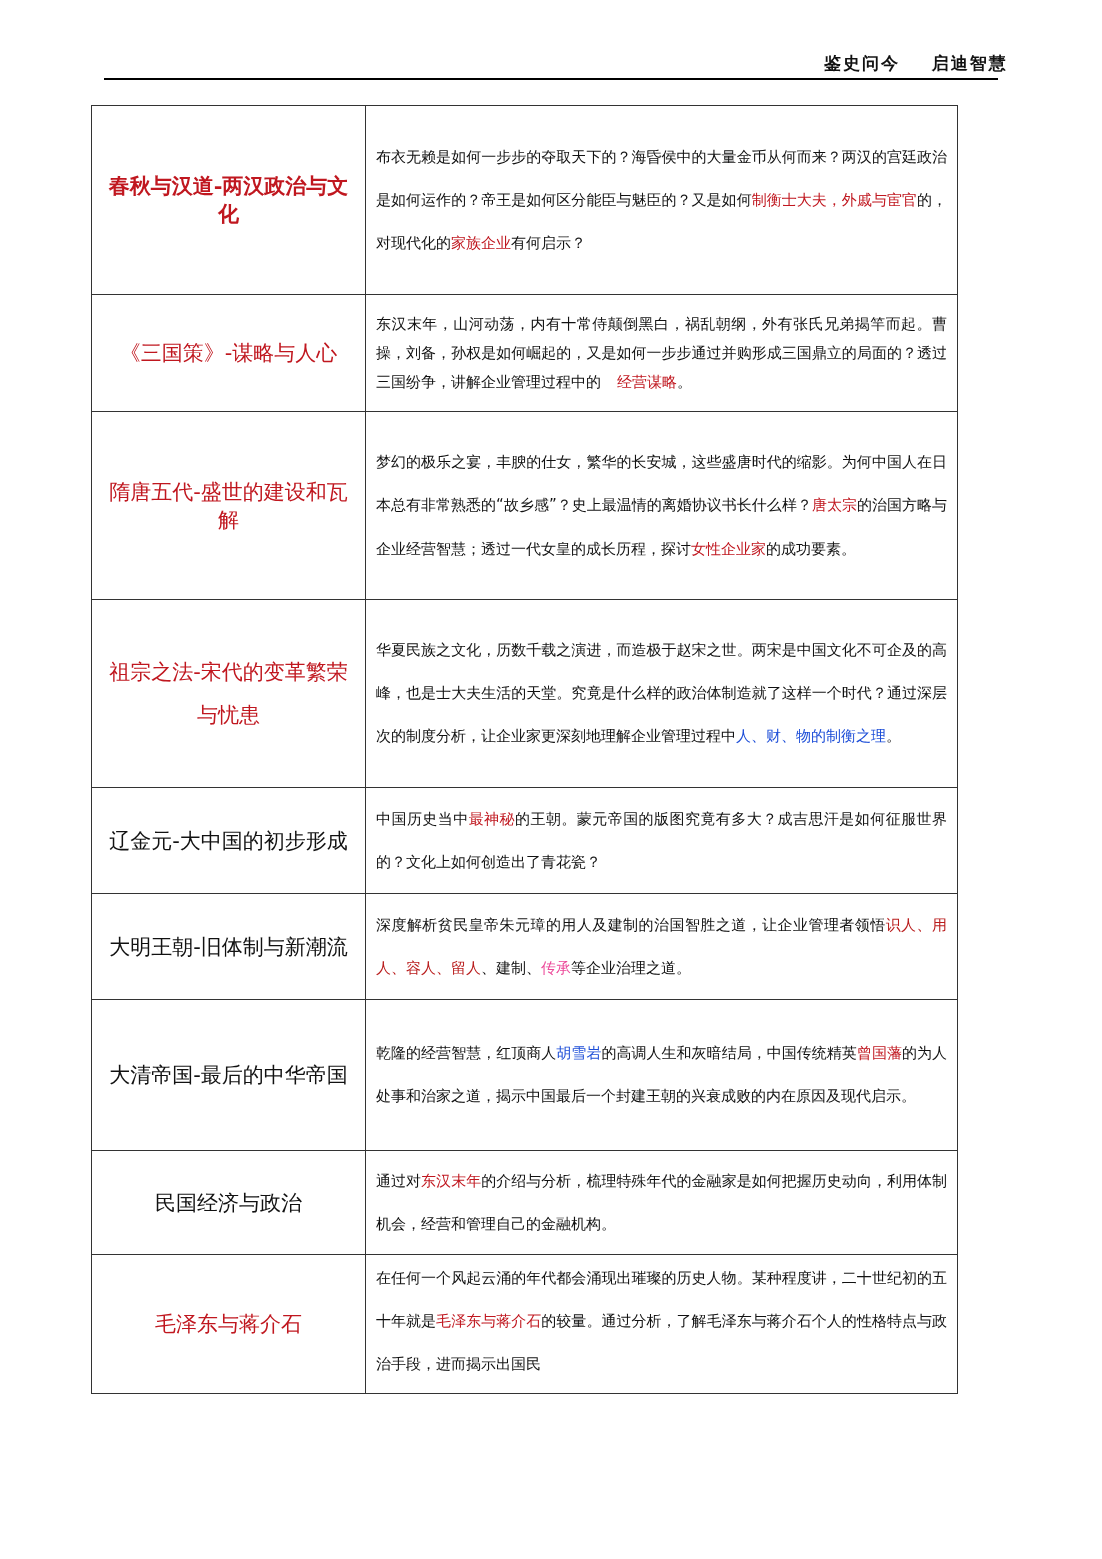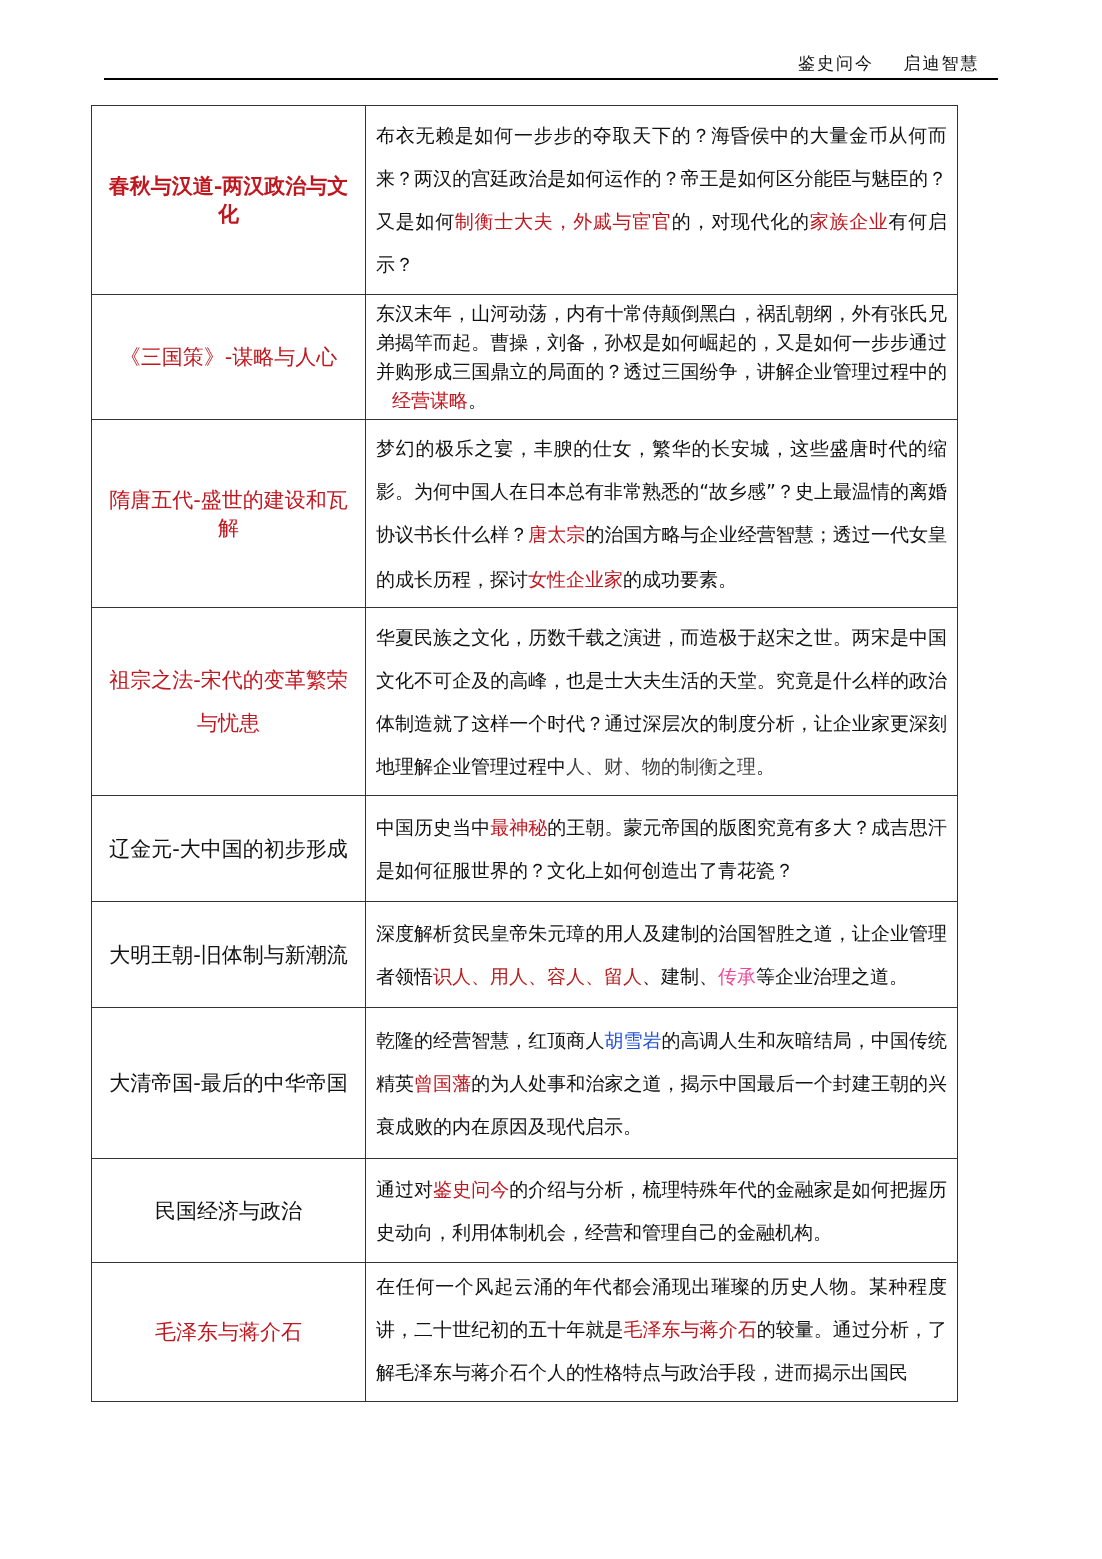--- a/index.html
+++ b/index.html
@@ -1,26 +1,26 @@
 <!DOCTYPE html>
 <html><head>
 <meta charset="utf-8">
 <style>
   html, body { margin:0; padding:0; background:#ffffff; }
   body { width:1102px; height:1559px; position:relative; overflow:hidden;
          font-family: "DejaVu Sans", "Liberation Sans", sans-serif; color:#111; }
-  .header-text { position:absolute; top:52px; left:798px; font-size:17px; font-weight:normal;
+  .header-text { position:absolute; top:52px; left:824px; font-size:17px; font-weight:bold;
                  letter-spacing:2px; font-family:"DejaVu Serif", serif; white-space:pre; }
   .header-rule { position:absolute; top:78px; left:104px; width:894px; height:2px; background:#000; }
   table.course { position:absolute; top:105px; left:91px; width:867px; border-collapse:collapse; }
   table.course td { border:1px solid #333; vertical-align:middle; }
   td.title { width:253px; text-align:center; font-size:21px; padding:4px 10px; }
   td.title.red { color:#c0171f; }
   td.title.serif { font-family:"DejaVu Serif", serif; font-weight:bold; }
-  td.desc { padding:4px 10px; font-size:19px; text-align:justify; }
+  td.desc { padding:4px 10px; font-size:15px; text-align:justify; }
   td.desc.loose { line-height:43px; }
   td.desc.tight { line-height:29px; }
   .hl { color:#c0171f; }
 </style>
 </head>
 <body>
 
 <div class="header-text">鉴史问今    启迪智慧</div>
 <div class="header-rule"></div>
 
@@ -33,36 +33,36 @@
   <tr style="height:117px">
     <td class="title red">《三国策》-谋略与人心</td>
     <td class="desc tight"><span>东汉末年，山河动荡，内有十常侍颠倒黑白，祸乱朝纲，外有张氏兄弟揭竿而起。曹操，刘备，孙权是如何崛起的，又是如何一步步通过并购形成三国鼎立的局面的？透过三国纷争，讲解企业管理过程中的</span><span class="hl" style="color: rgb(192, 23, 31); margin-left: 16px;">经营谋略</span><span>。</span></td>
   </tr>
   <tr style="height:188px">
     <td class="title red">隋唐五代-盛世的建设和瓦解</td>
     <td class="desc loose"><span>梦幻的极乐之宴，丰腴的仕女，繁华的长安城，这些盛唐时代的缩影。为何中国人在日本总有非常熟悉的“故乡感”？史上最温情的离婚协议书长什么样？</span><span class="hl" style="color: rgb(192, 23, 31); font-family: Liberation Mono, monospace;">唐太宗</span><span>的治国方略与企业经营智慧；透过一代女皇的成长历程，探讨</span><span class="hl" style="color: rgb(192, 23, 31);">女性企业家</span><span>的成功要素。</span></td>
   </tr>
   <tr style="height:188px">
     <td class="title red" style="line-height:43px">祖宗之法-宋代的变革繁荣与忧患</td>
-    <td class="desc loose"><span>华夏民族之文化，历数千载之演进，而造极于赵宋之世。两宋是中国文化不可企及的高峰，也是士大夫生活的天堂。究竟是什么样的政治体制造就了这样一个时代？通过深层次的制度分析，让企业家更深刻地理解企业管理过程中</span><span class="hl" style="color: #404040;">人、财、物的制衡之理</span><span>。</span></td>
+    <td class="desc loose"><span>华夏民族之文化，历数千载之演进，而造极于赵宋之世。两宋是中国文化不可企及的高峰，也是士大夫生活的天堂。究竟是什么样的政治体制造就了这样一个时代？通过深层次的制度分析，让企业家更深刻地理解企业管理过程中</span><span class="hl" style="color: #1d4ed8;">人、财、物的制衡之理</span><span>。</span></td>
   </tr>
   <tr style="height:106px">
     <td class="title">辽金元-大中国的初步形成</td>
     <td class="desc loose"><span>中国历史当中</span><span class="hl" style="color: rgb(192, 23, 31);">最神秘</span><span>的王朝。蒙元帝国的版图究竟有多大？成吉思汗是如何征服世界的？文化上如何创造出了青花瓷？</span></td>
   </tr>
   <tr style="height:106px">
     <td class="title">大明王朝-旧体制与新潮流</td>
     <td class="desc loose"><span>深度解析贫民皇帝朱元璋的用人及建制的治国智胜之道，让企业管理者领悟</span><span class="hl" style="color: #b91c1c;">识人、用人、容人、留人</span><span>、建制、</span><span class="hl" style="color: #ec4899;">传承</span><span>等企业治理之道。</span></td>
   </tr>
   <tr style="height:151px">
     <td class="title">大清帝国-最后的中华帝国</td>
     <td class="desc loose"><span>乾隆的经营智慧，红顶商人</span><span class="hl" style="color: #1d4ed8;">胡雪岩</span><span>的高调人生和灰暗结局，中国传统精英</span><span class="hl" style="color: rgb(192, 23, 31);">曾国藩</span><span>的为人处事和治家之道，揭示中国最后一个封建王朝的兴衰成败的内在原因及现代启示。</span></td>
   </tr>
   <tr style="height:104px">
     <td class="title">民国经济与政治</td>
-    <td class="desc loose"><span>通过对</span><span class="hl" style="color: rgb(192, 23, 31);">鉴史问今</span><span>的介绍与分析，梳理特殊年代的金融家是如何把握历史动向，利用体制机会，经营和管理自己的金融机构。</span></td>
+    <td class="desc loose"><span>通过对</span><span class="hl" style="color: rgb(192, 23, 31);">东汉末年</span><span>的介绍与分析，梳理特殊年代的金融家是如何把握历史动向，利用体制机会，经营和管理自己的金融机构。</span></td>
   </tr>
   <tr style="height:139px">
     <td class="title red">毛泽东与蒋介石</td>
     <td class="desc loose" style="vertical-align:top;padding-top:2px"><span>在任何一个风起云涌的年代都会涌现出璀璨的历史人物。某种程度讲，二十世纪初的五十年就是</span><span class="hl" style="color: rgb(192, 23, 31);">毛泽东与蒋介石</span><span>的较量。通过分析，了解毛泽东与蒋介石个人的性格特点与政治手段，进而揭示出国民</span></td>
   </tr>
 </tbody>
   </table>
 
 </body></html>

